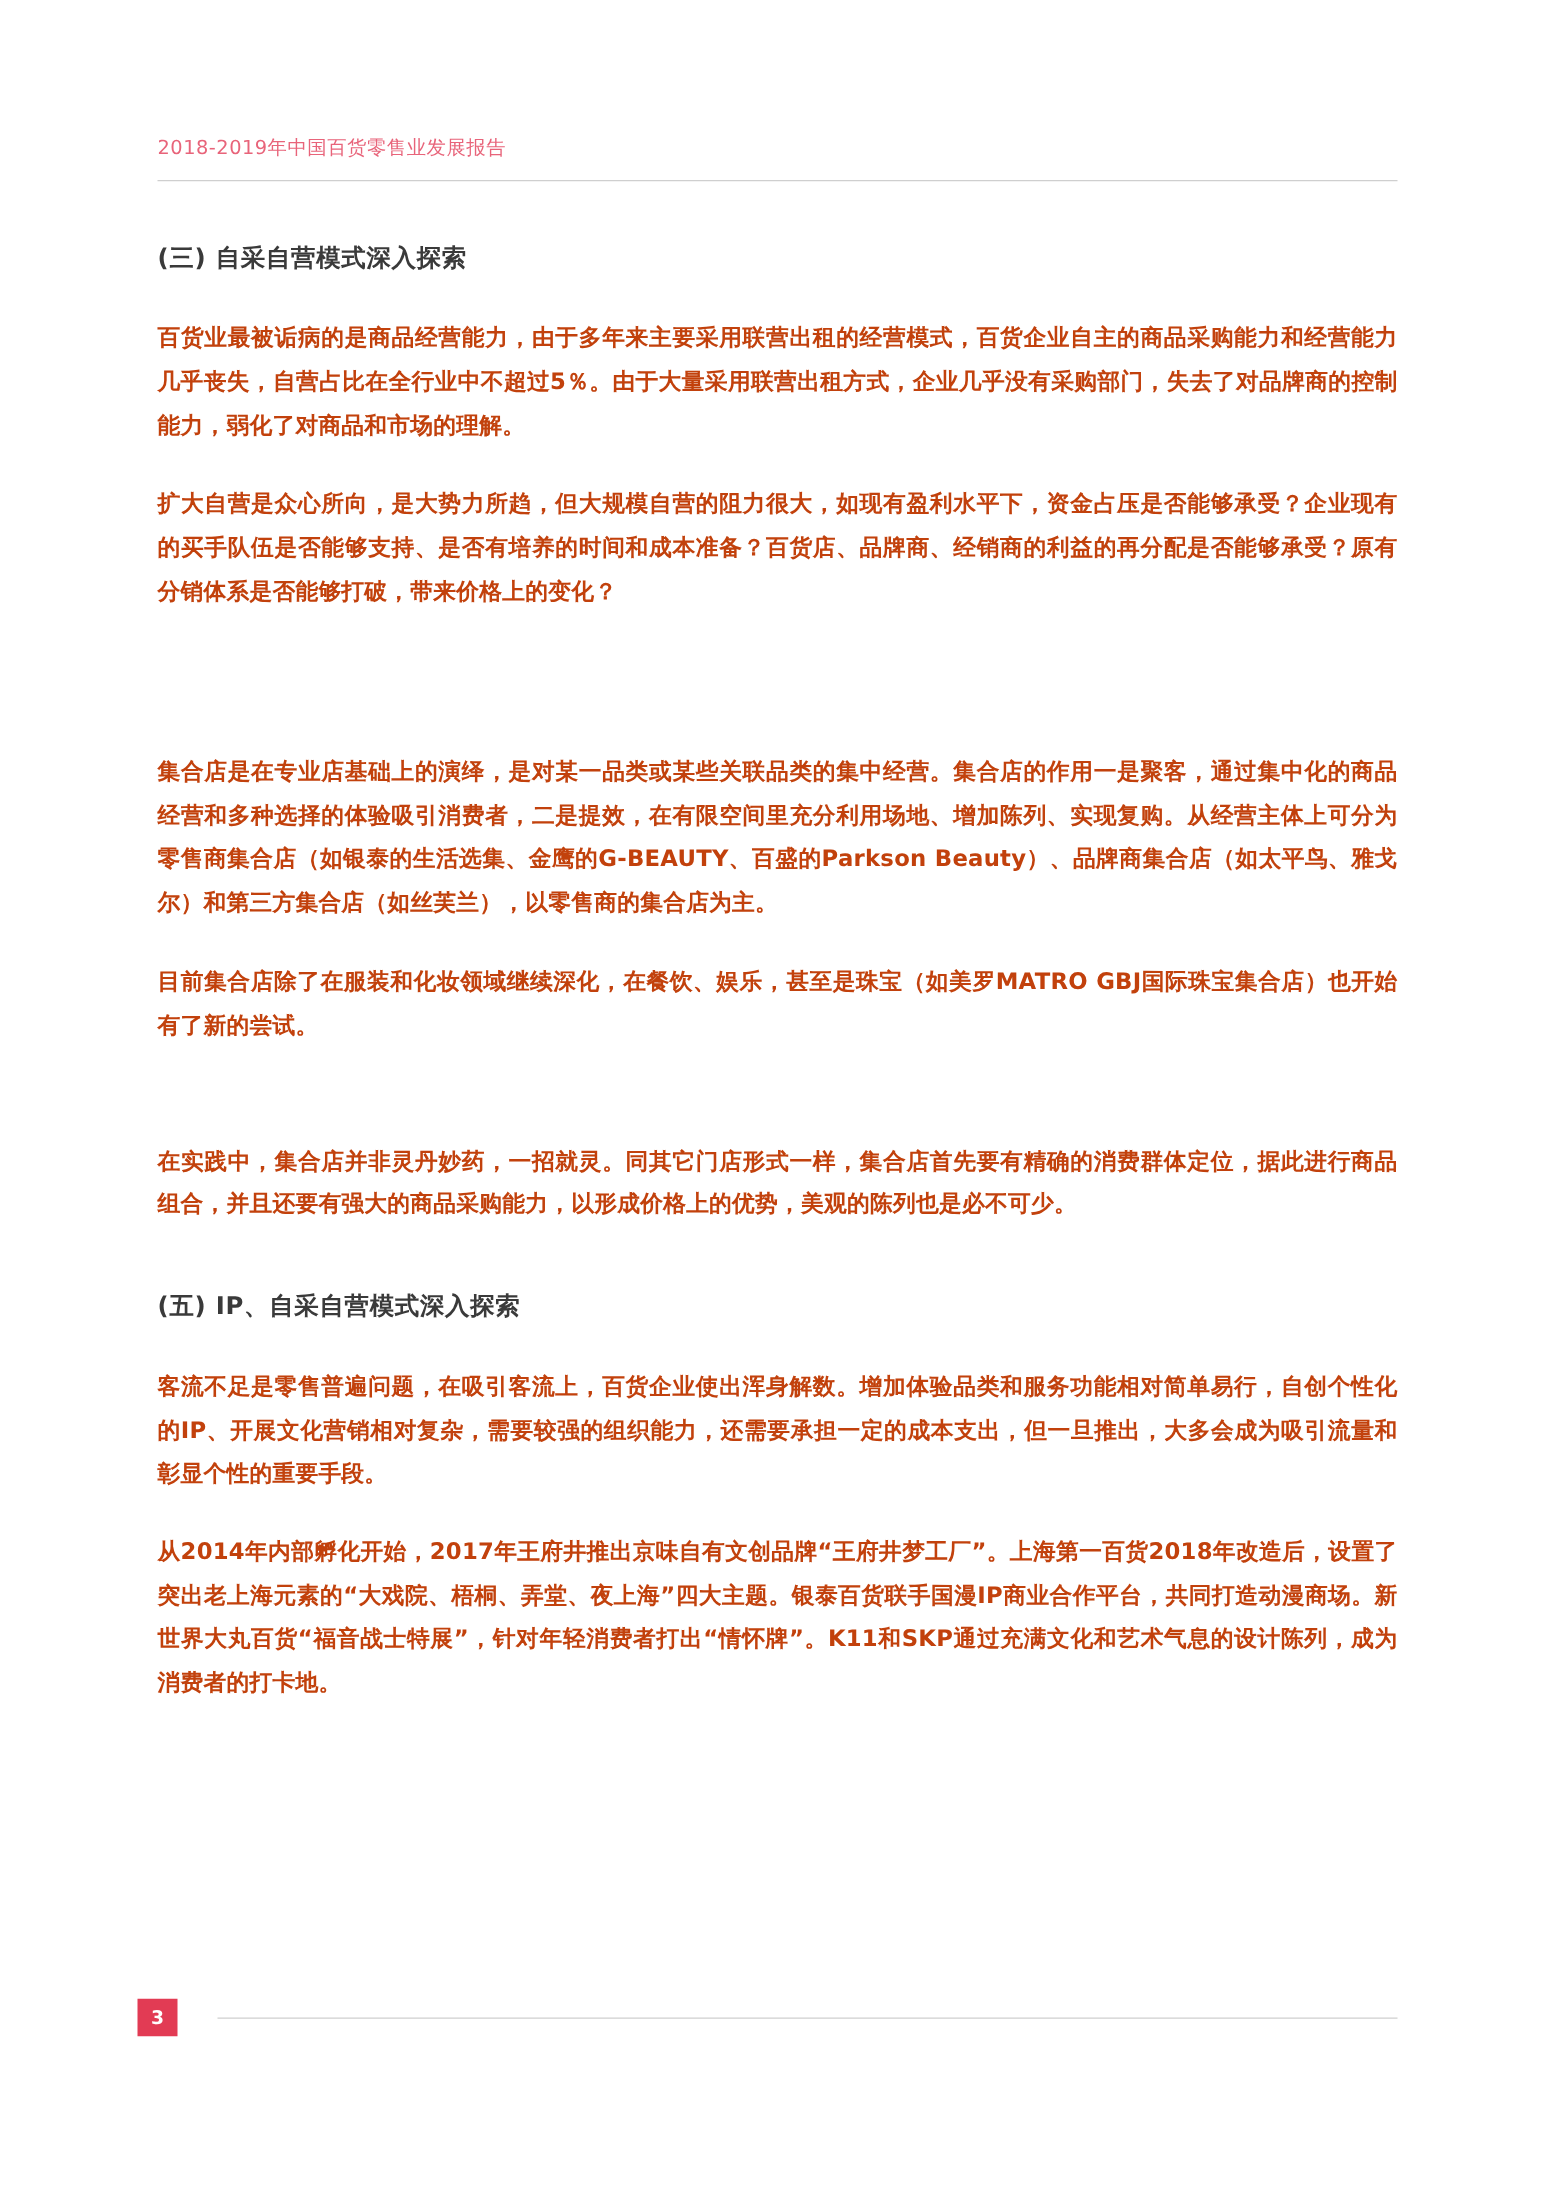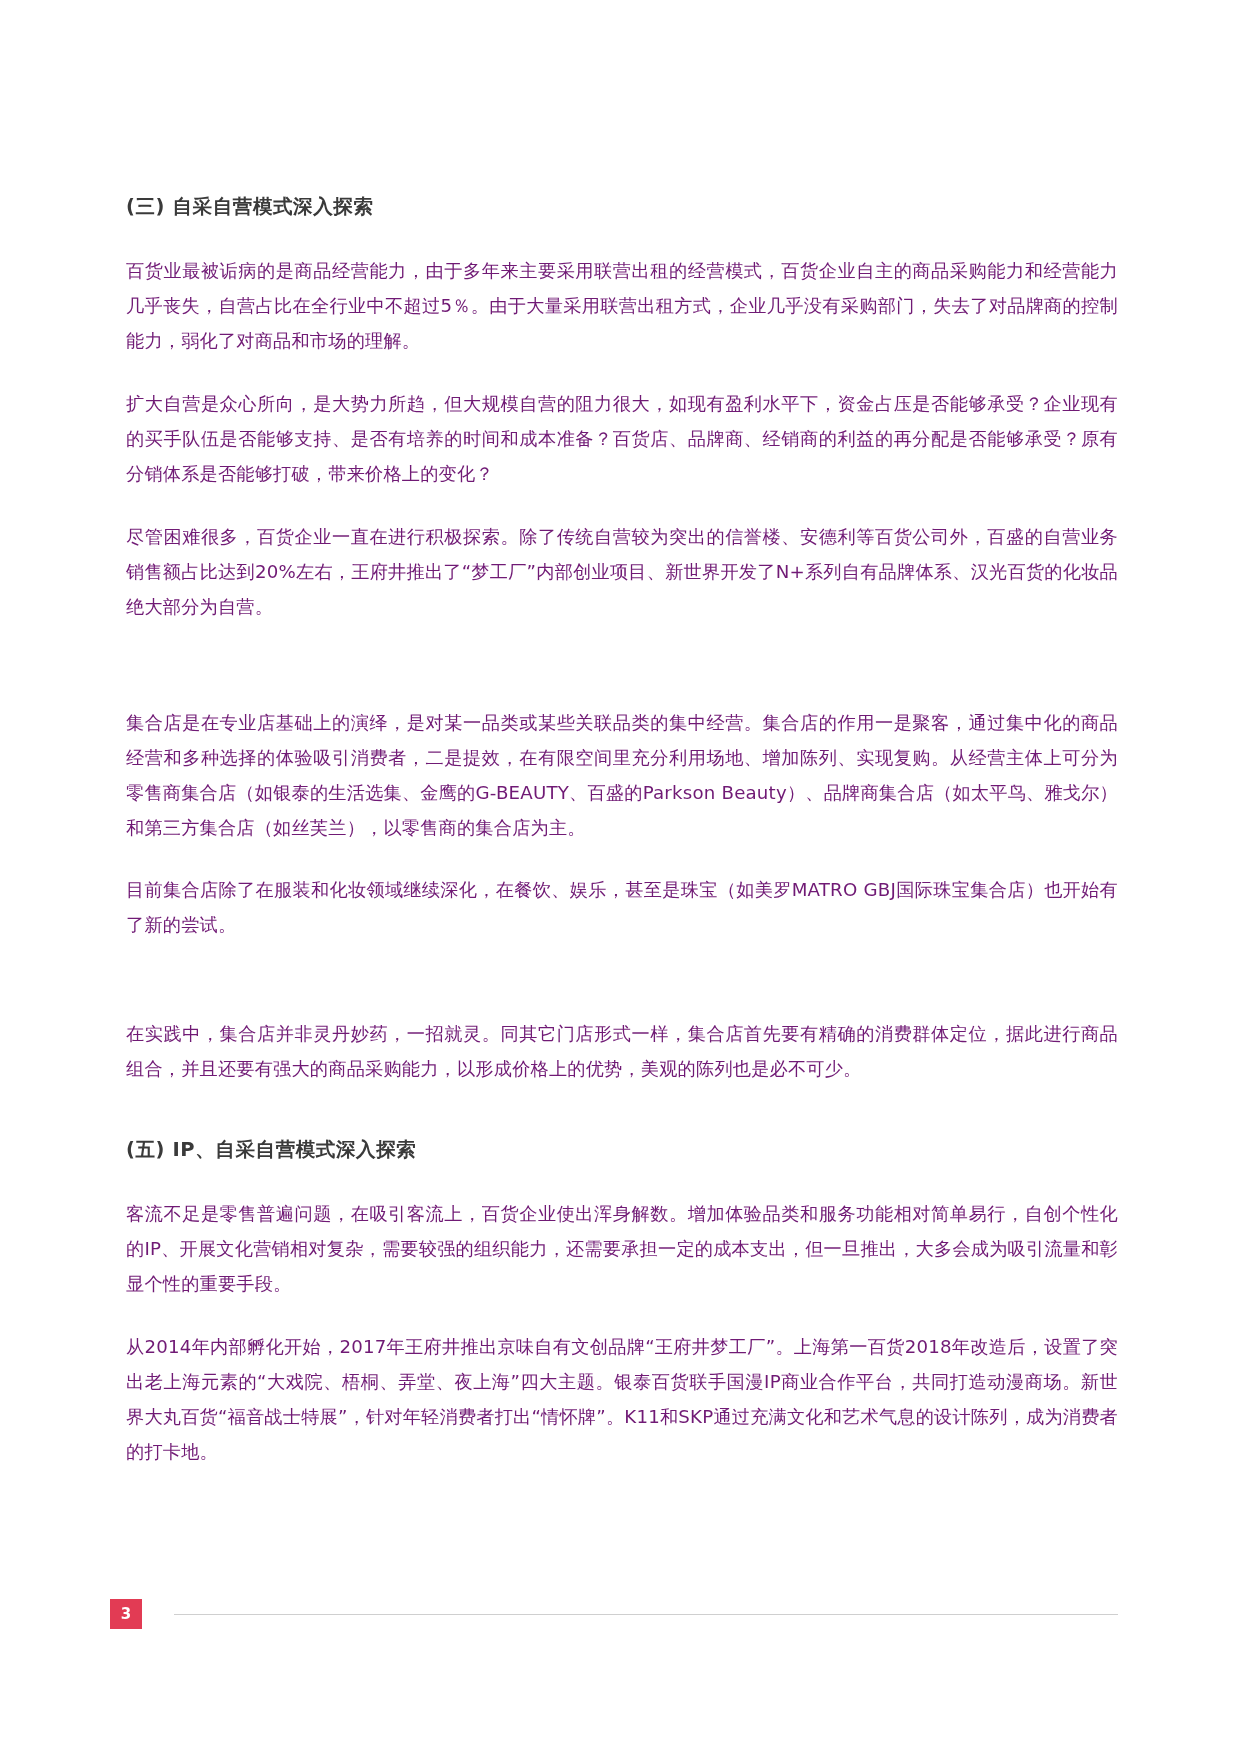--- a/index.html
+++ b/index.html
@@ -54,25 +54,26 @@
     font-size: 19.5px;
     font-weight: bold;
     color: #3a3a3a;
     letter-spacing: 0.6px;
     line-height: 1.5;
   }
 
   p.body-text {
     margin: 0;
     font-size: 18.2px;
-    color: #701a75;
+    color: #c2410c;
     line-height: 1.92;
     letter-spacing: 0.2px;
     text-align: justify;
     text-justify: inter-ideograph;
+    font-weight: bold;
   }
 
   
   .sp-heading-to-para { height: 33px; }
   .sp-para-to-para { height: 28px; }
   .sp-para-to-heading { height: 48px; }
   .sp-para-to-para-wide { height: 46px; }
 
   
   .footer {
@@ -100,30 +101,33 @@
     height: 1px;
     background: #cfcfcf;
     flex: 1 1 auto;
   }
 </style>
 </head>
 <body>
 
 <div class="page">
 
+  <div class="header">
+    <div class="header-title">2018-2019年中国百货零售业发展报告</div>
+    <div class="header-rule"></div>
+  </div>
 
   <div class="content">
 
     <h2 class="section-heading">(三) 自采自营模式深入探索</h2>
     <div class="sp-heading-to-para"></div>
     <p class="body-text">百货业最被诟病的是商品经营能力，由于多年来主要采用联营出租的经营模式，百货企业自主的商品采购能力和经营能力几乎丧失，自营占比在全行业中不超过5％。由于大量采用联营出租方式，企业几乎没有采购部门，失去了对品牌商的控制能力，弱化了对商品和市场的理解。</p>
     <div class="sp-para-to-para"></div>
     <p class="body-text">扩大自营是众心所向，是大势力所趋，但大规模自营的阻力很大，如现有盈利水平下，资金占压是否能够承受？企业现有的买手队伍是否能够支持、是否有培养的时间和成本准备？百货店、品牌商、经销商的利益的再分配是否能够承受？原有分销体系是否能够打破，带来价格上的变化？</p>
     <div class="sp-para-to-para"></div>
-    <p class="body-text">尽管困难很多，百货企业一直在进行积极探索。除了传统自营较为突出的信誉楼、安德利等百货公司外，百盛的自营业务销售额占比达到20%左右，王府井推出了“梦工厂”内部创业项目、新世界开发了N+系列自有品牌体系、汉光百货的化妆品绝大部分为自营。</p>
 
     <div class="sp-para-to-heading"></div>
 
     <div class="sp-heading-to-para"></div>
     <p class="body-text">集合店是在专业店基础上的演绎，是对某一品类或某些关联品类的集中经营。集合店的作用一是聚客，通过集中化的商品经营和多种选择的体验吸引消费者，二是提效，在有限空间里充分利用场地、增加陈列、实现复购。从经营主体上可分为零售商集合店（如银泰的生活选集、金鹰的G-BEAUTY、百盛的Parkson Beauty）、品牌商集合店（如太平鸟、雅戈尔）和第三方集合店（如丝芙兰），以零售商的集合店为主。</p>
     <div class="sp-para-to-para"></div>
     <p class="body-text">目前集合店除了在服装和化妆领域继续深化，在餐饮、娱乐，甚至是珠宝（如美罗MATRO GBJ国际珠宝集合店）也开始有了新的尝试。</p>
     <div class="sp-para-to-para"></div>
     <div class="sp-para-to-para-wide"></div>
     <p class="body-text">在实践中，集合店并非灵丹妙药，一招就灵。同其它门店形式一样，集合店首先要有精确的消费群体定位，据此进行商品组合，并且还要有强大的商品采购能力，以形成价格上的优势，美观的陈列也是必不可少。</p>

